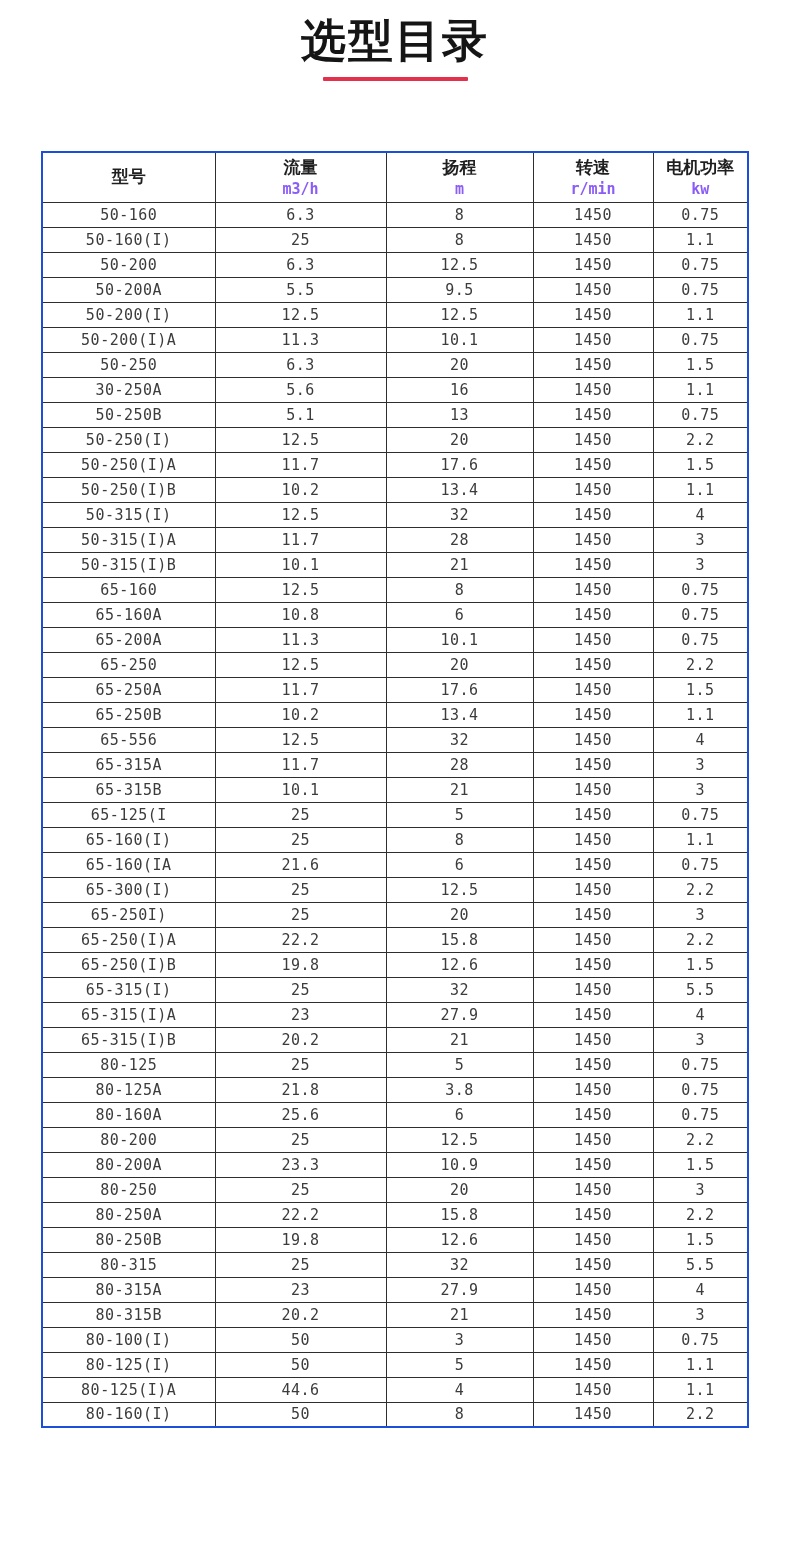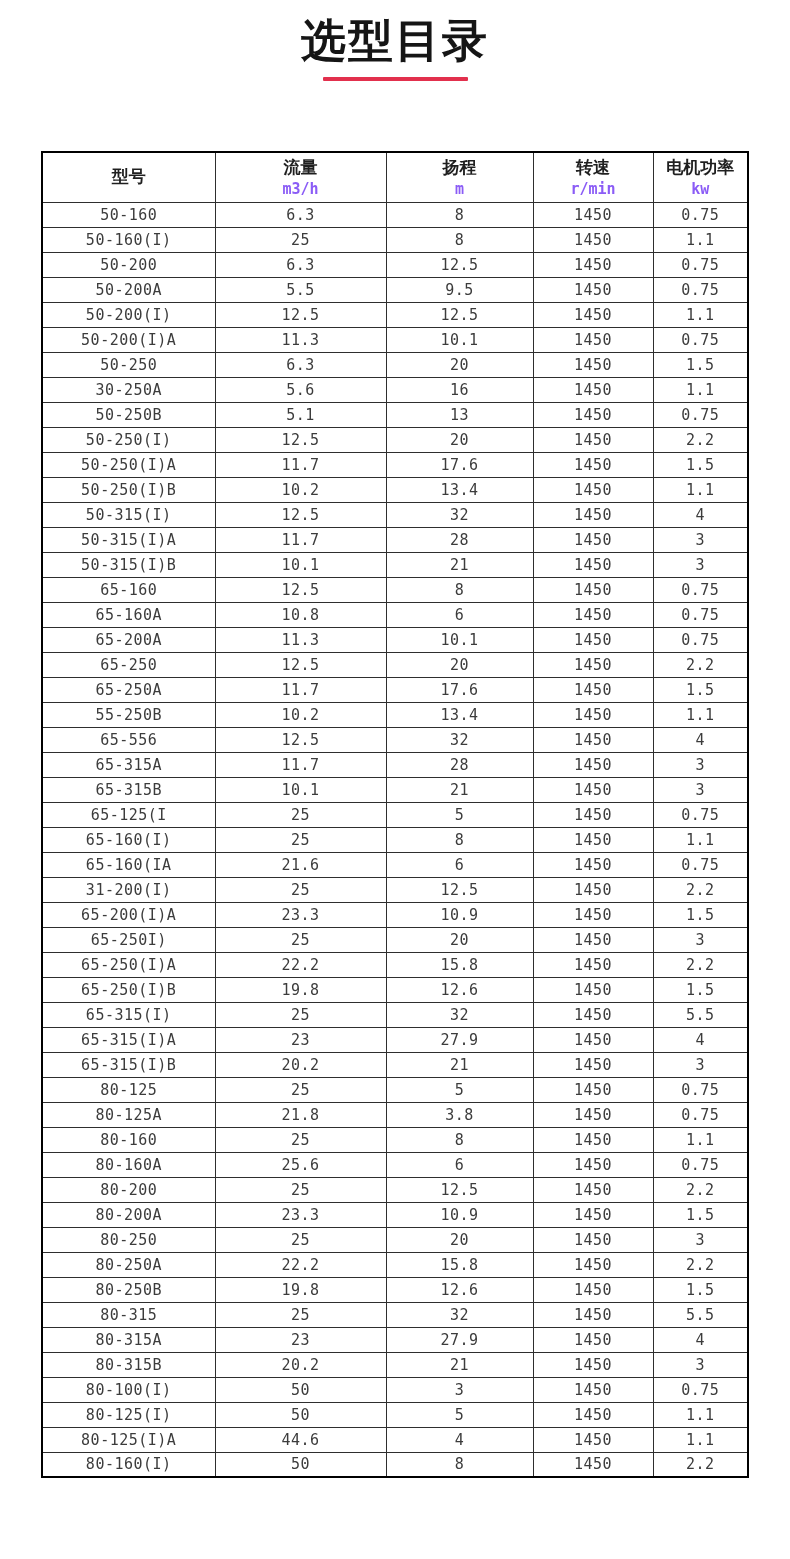--- a/index.html
+++ b/index.html
@@ -35,21 +35,21 @@
   table.catalog col.c-flow  { width: 171px; }
   table.catalog col.c-head  { width: 147px; }
   table.catalog col.c-speed { width: 120px; }
   table.catalog col.c-power { width: 95px; }
   table.catalog th, table.catalog td {
     border: 1px solid #2e2e2e;
     text-align: center;
     vertical-align: middle;
     padding: 0;
   }
-  table.catalog { border: 2px solid #000000; }
+  table.catalog { border: 2px solid #1d4ed8; }
   table.catalog th { height: 50px; }
   .th-title {
     font-size: 17px;
     font-weight: bold;
     color: #1f1f1f;
     line-height: 1.35;
     font-family: "Liberation Sans", sans-serif;
   }
   .th-unit {
     font-size: 15px;
@@ -243,21 +243,21 @@
         <td>2.2</td>
       </tr>
       <tr>
         <td>65-250A</td>
         <td>11.7</td>
         <td>17.6</td>
         <td>1450</td>
         <td>1.5</td>
       </tr>
       <tr>
-        <td>55-250B</td>
+        <td>65-250B</td>
         <td>10.2</td>
         <td>13.4</td>
         <td>1450</td>
         <td>1.1</td>
       </tr>
       <tr>
         <td>65-556</td>
         <td>12.5</td>
         <td>32</td>
         <td>1450</td>
@@ -292,32 +292,25 @@
         <td>1.1</td>
       </tr>
       <tr>
         <td>65-160(IA</td>
         <td>21.6</td>
         <td>6</td>
         <td>1450</td>
         <td>0.75</td>
       </tr>
       <tr>
-        <td>31-200(I)</td>
-        <td>25</td>
-        <td>12.5</td>
-        <td>1450</td>
-        <td>2.2</td>
-      </tr>
-      <tr>
-        <td>65-200(I)A</td>
-        <td>23.3</td>
-        <td>10.9</td>
-        <td>1450</td>
-        <td>1.5</td>
+        <td>65-300(I)</td>
+        <td>25</td>
+        <td>12.5</td>
+        <td>1450</td>
+        <td>2.2</td>
       </tr>
       <tr>
         <td>65-250I)</td>
         <td>25</td>
         <td>20</td>
         <td>1450</td>
         <td>3</td>
       </tr>
       <tr>
         <td>65-250(I)A</td>
@@ -360,27 +353,20 @@
         <td>5</td>
         <td>1450</td>
         <td>0.75</td>
       </tr>
       <tr>
         <td>80-125A</td>
         <td>21.8</td>
         <td>3.8</td>
         <td>1450</td>
         <td>0.75</td>
-      </tr>
-      <tr>
-        <td>80-160</td>
-        <td>25</td>
-        <td>8</td>
-        <td>1450</td>
-        <td>1.1</td>
       </tr>
       <tr>
         <td>80-160A</td>
         <td>25.6</td>
         <td>6</td>
         <td>1450</td>
         <td>0.75</td>
       </tr>
       <tr>
         <td>80-200</td>

